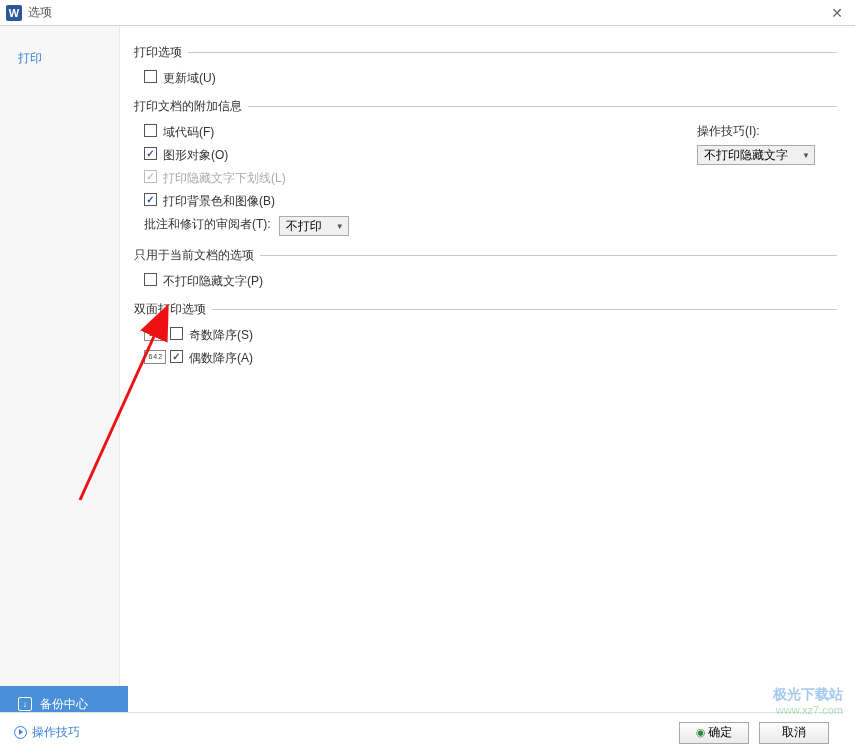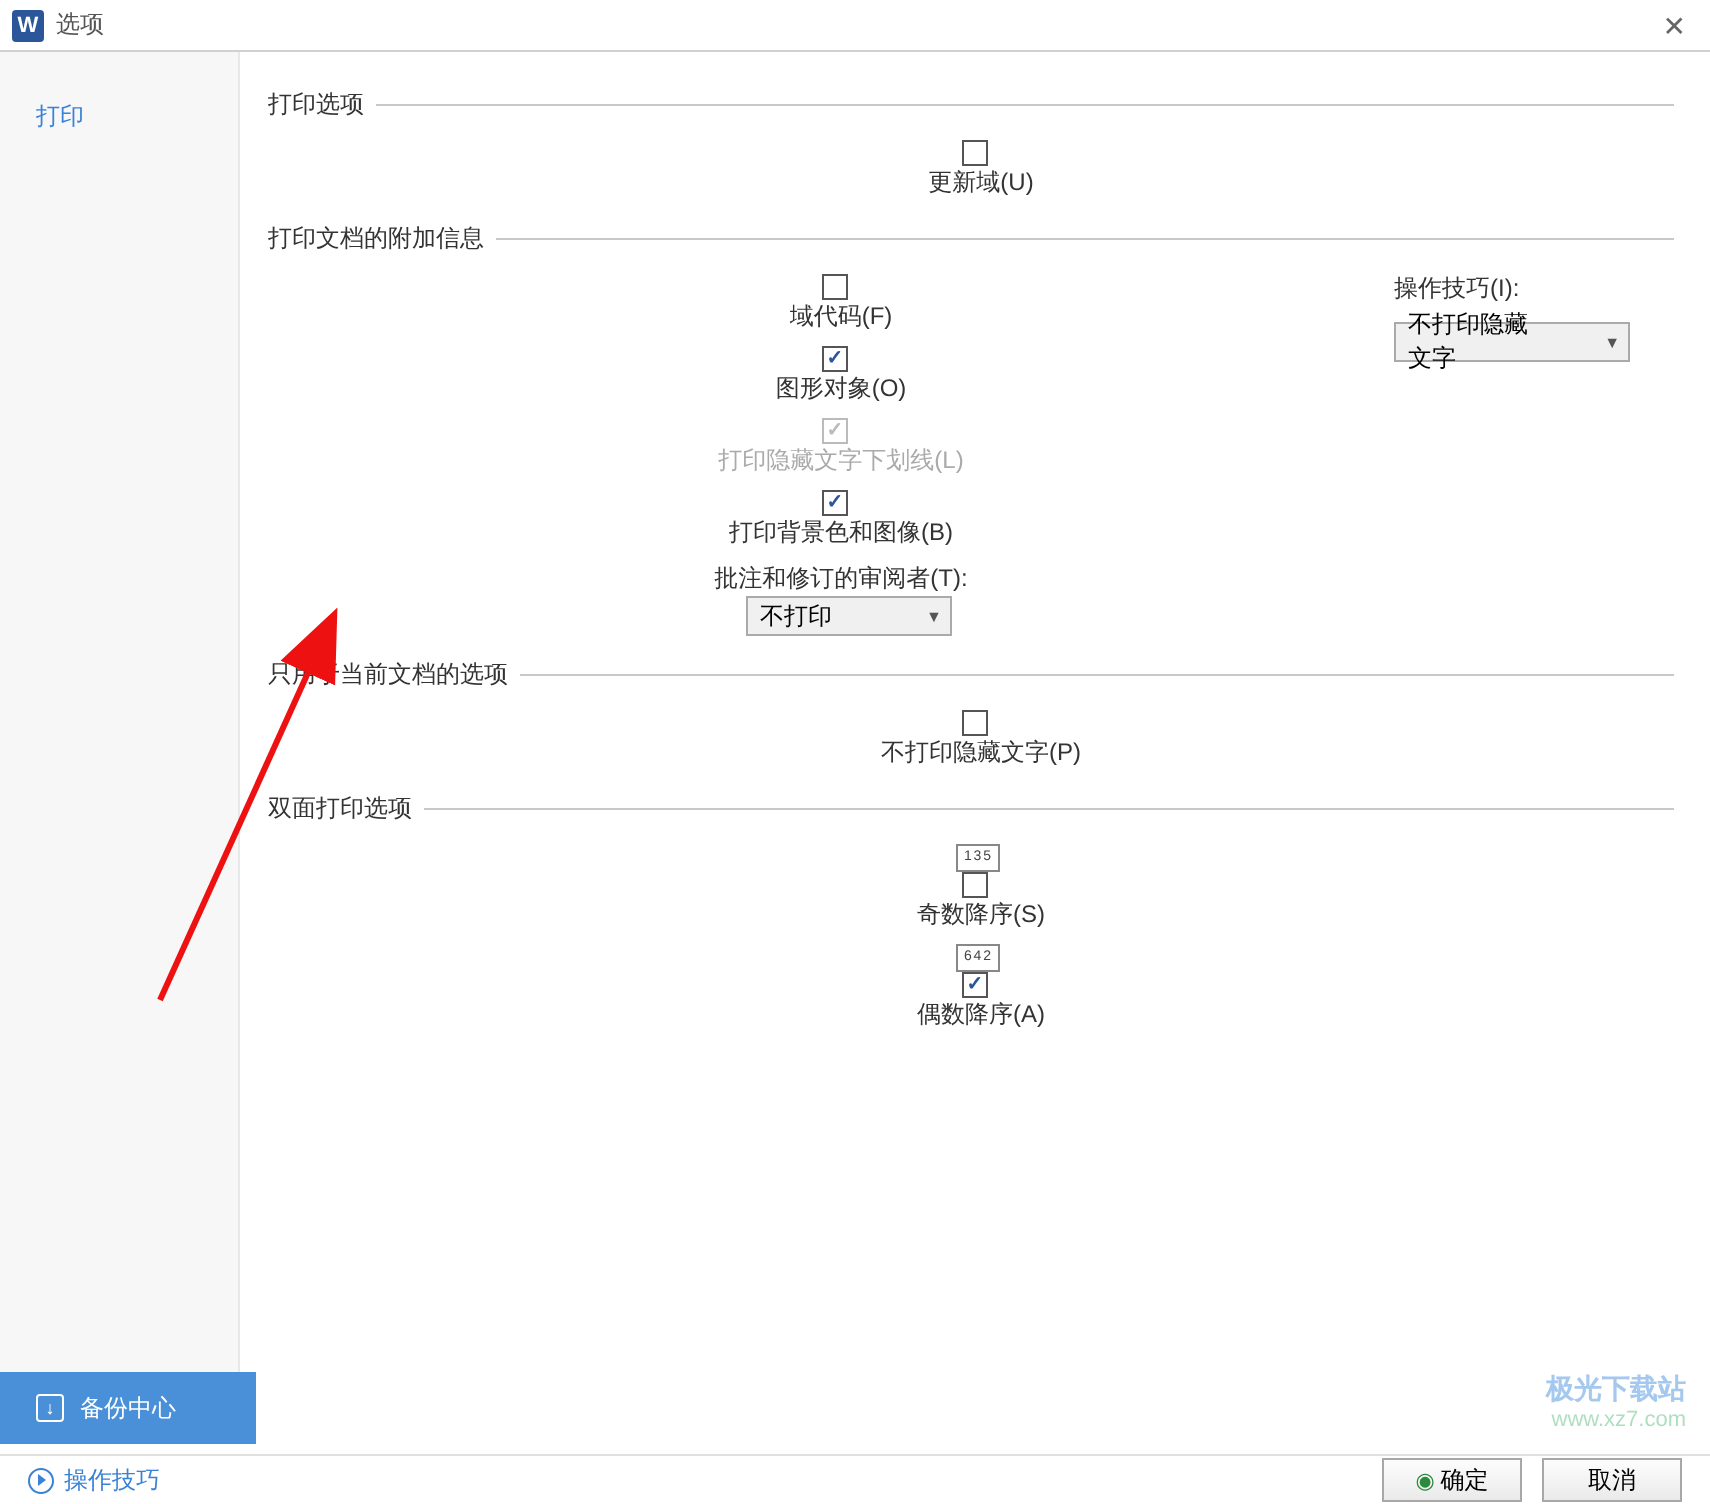--- a/index.html
+++ b/index.html
@@ -81,23 +81,22 @@
       white-space: nowrap;
     }
     .section-line {
       flex: 1;
       height: 1px;
       background: #c8c8c8;
       margin-left: 6px;
     }
     .field-row {
       display: flex;
-      align-items: center;
+      align-items: flex-start;
       padding: 3px 0 3px 10px;
-      flex-direction: column;
     }
     .two-col {
       display: flex;
     }
     .col-left {
       flex: 1;
     }
     .col-right {
       width: 140px;
       padding-top: 2px;
@@ -132,21 +131,20 @@
     .select {
       border: 1px solid #aaa;
       background: #f0f0f0;
       height: 20px;
       display: inline-flex;
       align-items: center;
       padding: 0 4px 0 6px;
       margin-left: 8px;
       cursor: pointer;
       font-size: 12px;
-      gap: 33px;
     }
     .select-text {
       margin-right: 14px;
     }
     .select-arrow {
       font-size: 8px;
       color: #555;
     }
     .select.wide {
       width: 118px;
@@ -193,22 +191,22 @@
       margin-right: 8px;
       display: flex;
       align-items: center;
       justify-content: center;
       font-size: 9px;
     }
     .footer {
       position: absolute;
       bottom: 0;
       left: 0;
-      right: 0;
-      height: 25px;
+      right: 12px;
+      height: 40px;
       border-top: 1px solid #e0e0e0;
       background: #fff;
       display: flex;
       align-items: center;
       padding: 0 14px;
       gap: 20px;
     }
     .tips-link {
       color: #3a82d7;
       cursor: pointer;

